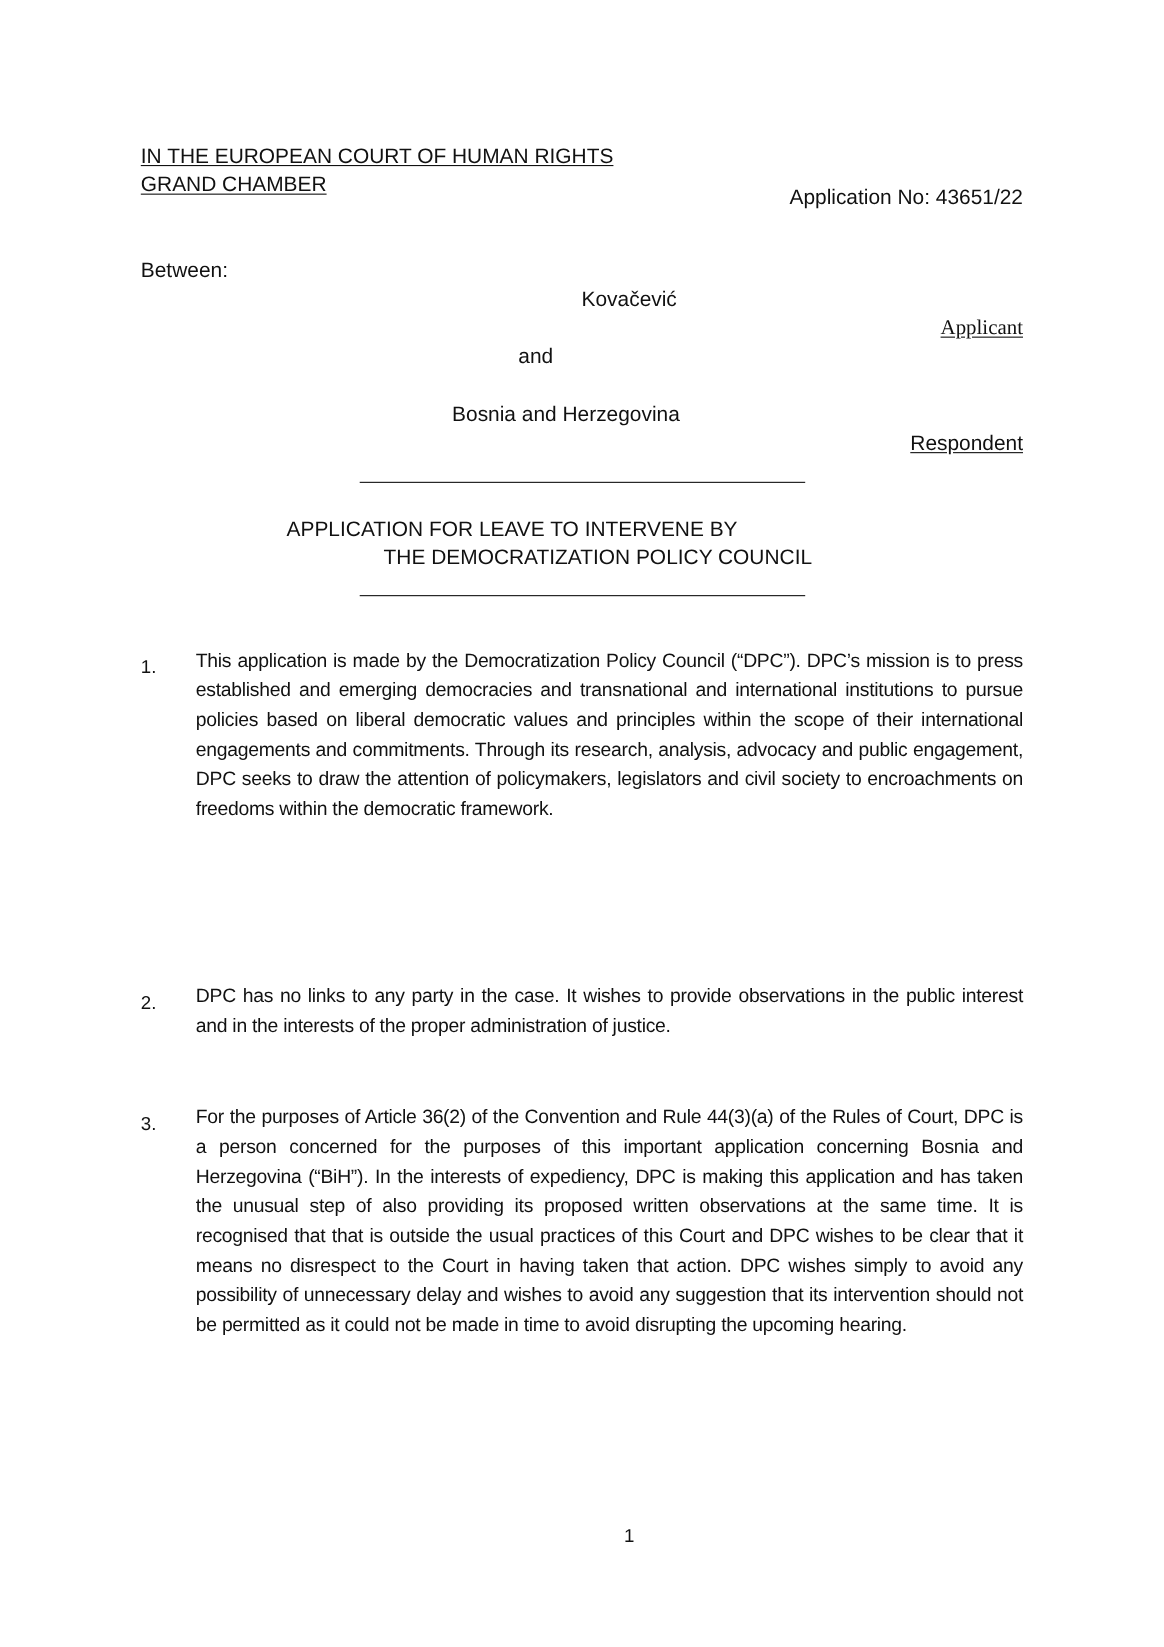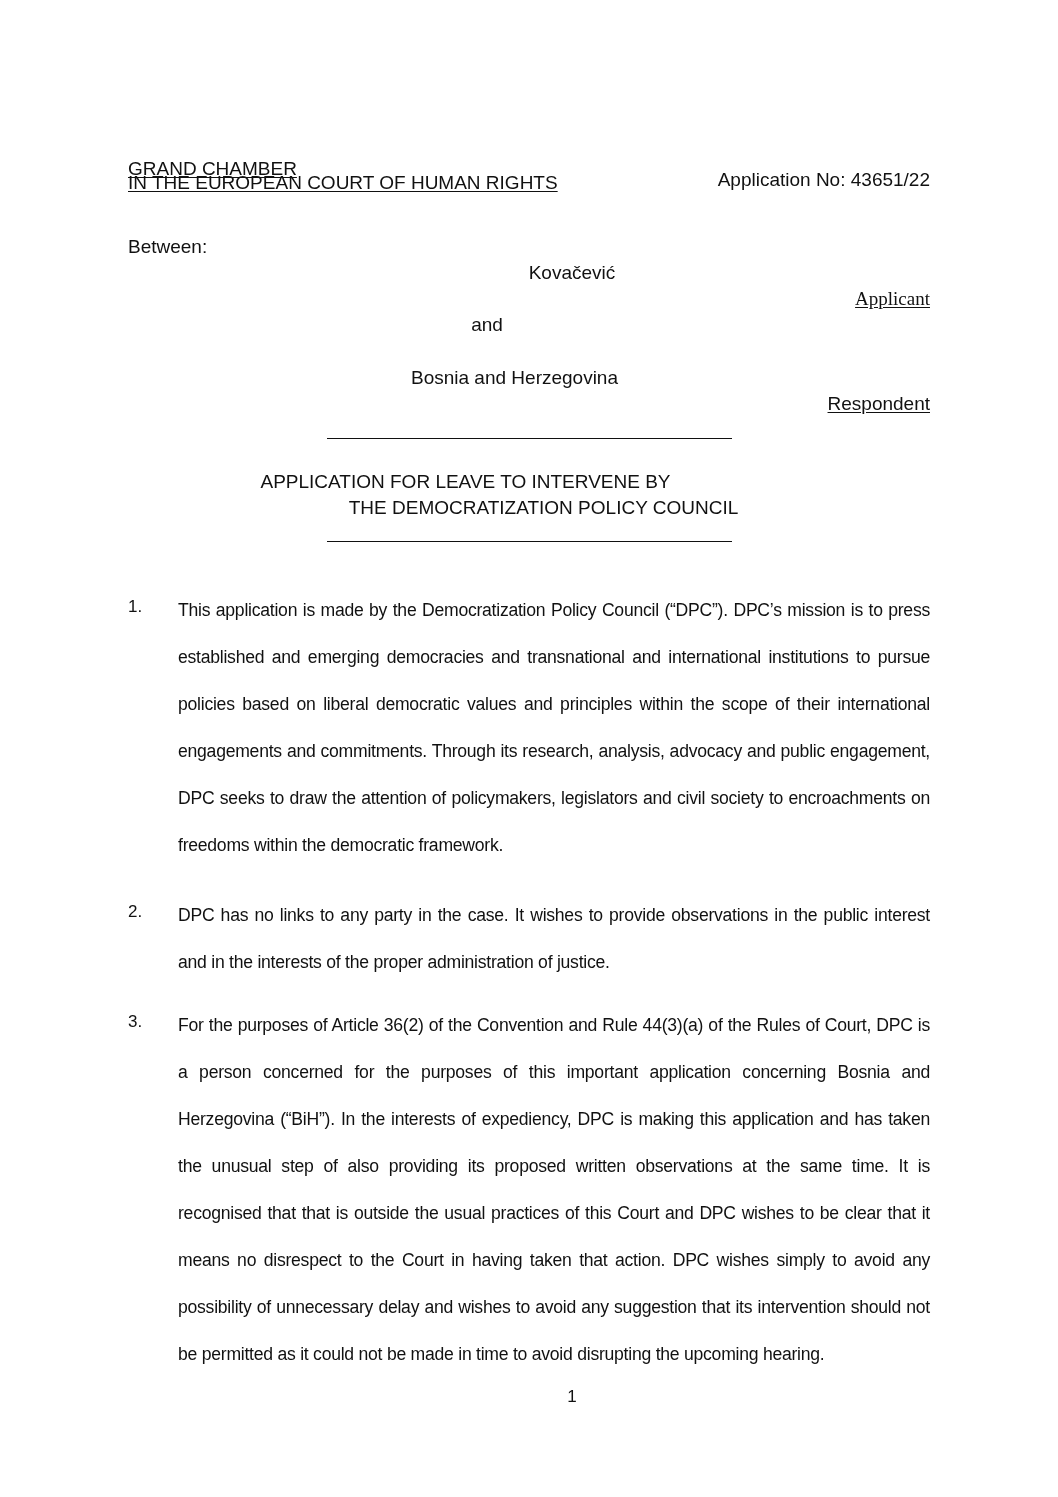--- a/index.html
+++ b/index.html
@@ -40,37 +40,37 @@
       top: 0;
       font-size: 17px;
       line-height: 39px;
     }
     .para .text {
       position: absolute;
       left: 50px;
       width: 752px;
       font-family: "Liberation Sans Narrow", "Liberation Sans", sans-serif;
       font-size: 17.6px;
-      line-height: 47px;
+      line-height: 27px;
       text-align: justify;
       letter-spacing: -0.25px;
       word-spacing: 0px;
       transform-origin: left top;
     }
     .page-num {
       font-size: 17px;
       line-height: 22px;
     }
   </style>
 </head>
 <body>
 
 <div>
 
-  <div class="abs hdr u" style="left:128px; top:131px;margin-top:40px;">IN THE EUROPEAN COURT OF HUMAN RIGHTS</div>
+  <div class="abs hdr u" style="left:128px; top:131px;">IN THE EUROPEAN COURT OF HUMAN RIGHTS</div>
   <div class="abs hdr u" style="left:128px; top:157px;">GRAND CHAMBER</div>
 
   <div class="abs hdr right" style="right:128px; top:168px;">Application No: 43651/22</div>
 
   <div class="abs hdr" style="left:128px; top:235px;">Between:</div>
 
   <div class="abs hdr center" style="left:0; width:1058px; top:261px;">Kovačević</div>
   <div class="abs hdr u right" style="right:128px; top:287px;font-family:Liberation Serif, serif;">Applicant</div>
   <div class="abs hdr center" style="left:0; width:888px; top:313px;">and</div>
   <div class="abs hdr center" style="left:0; width:943px; top:366px;">Bosnia and Herzegovina</div>

